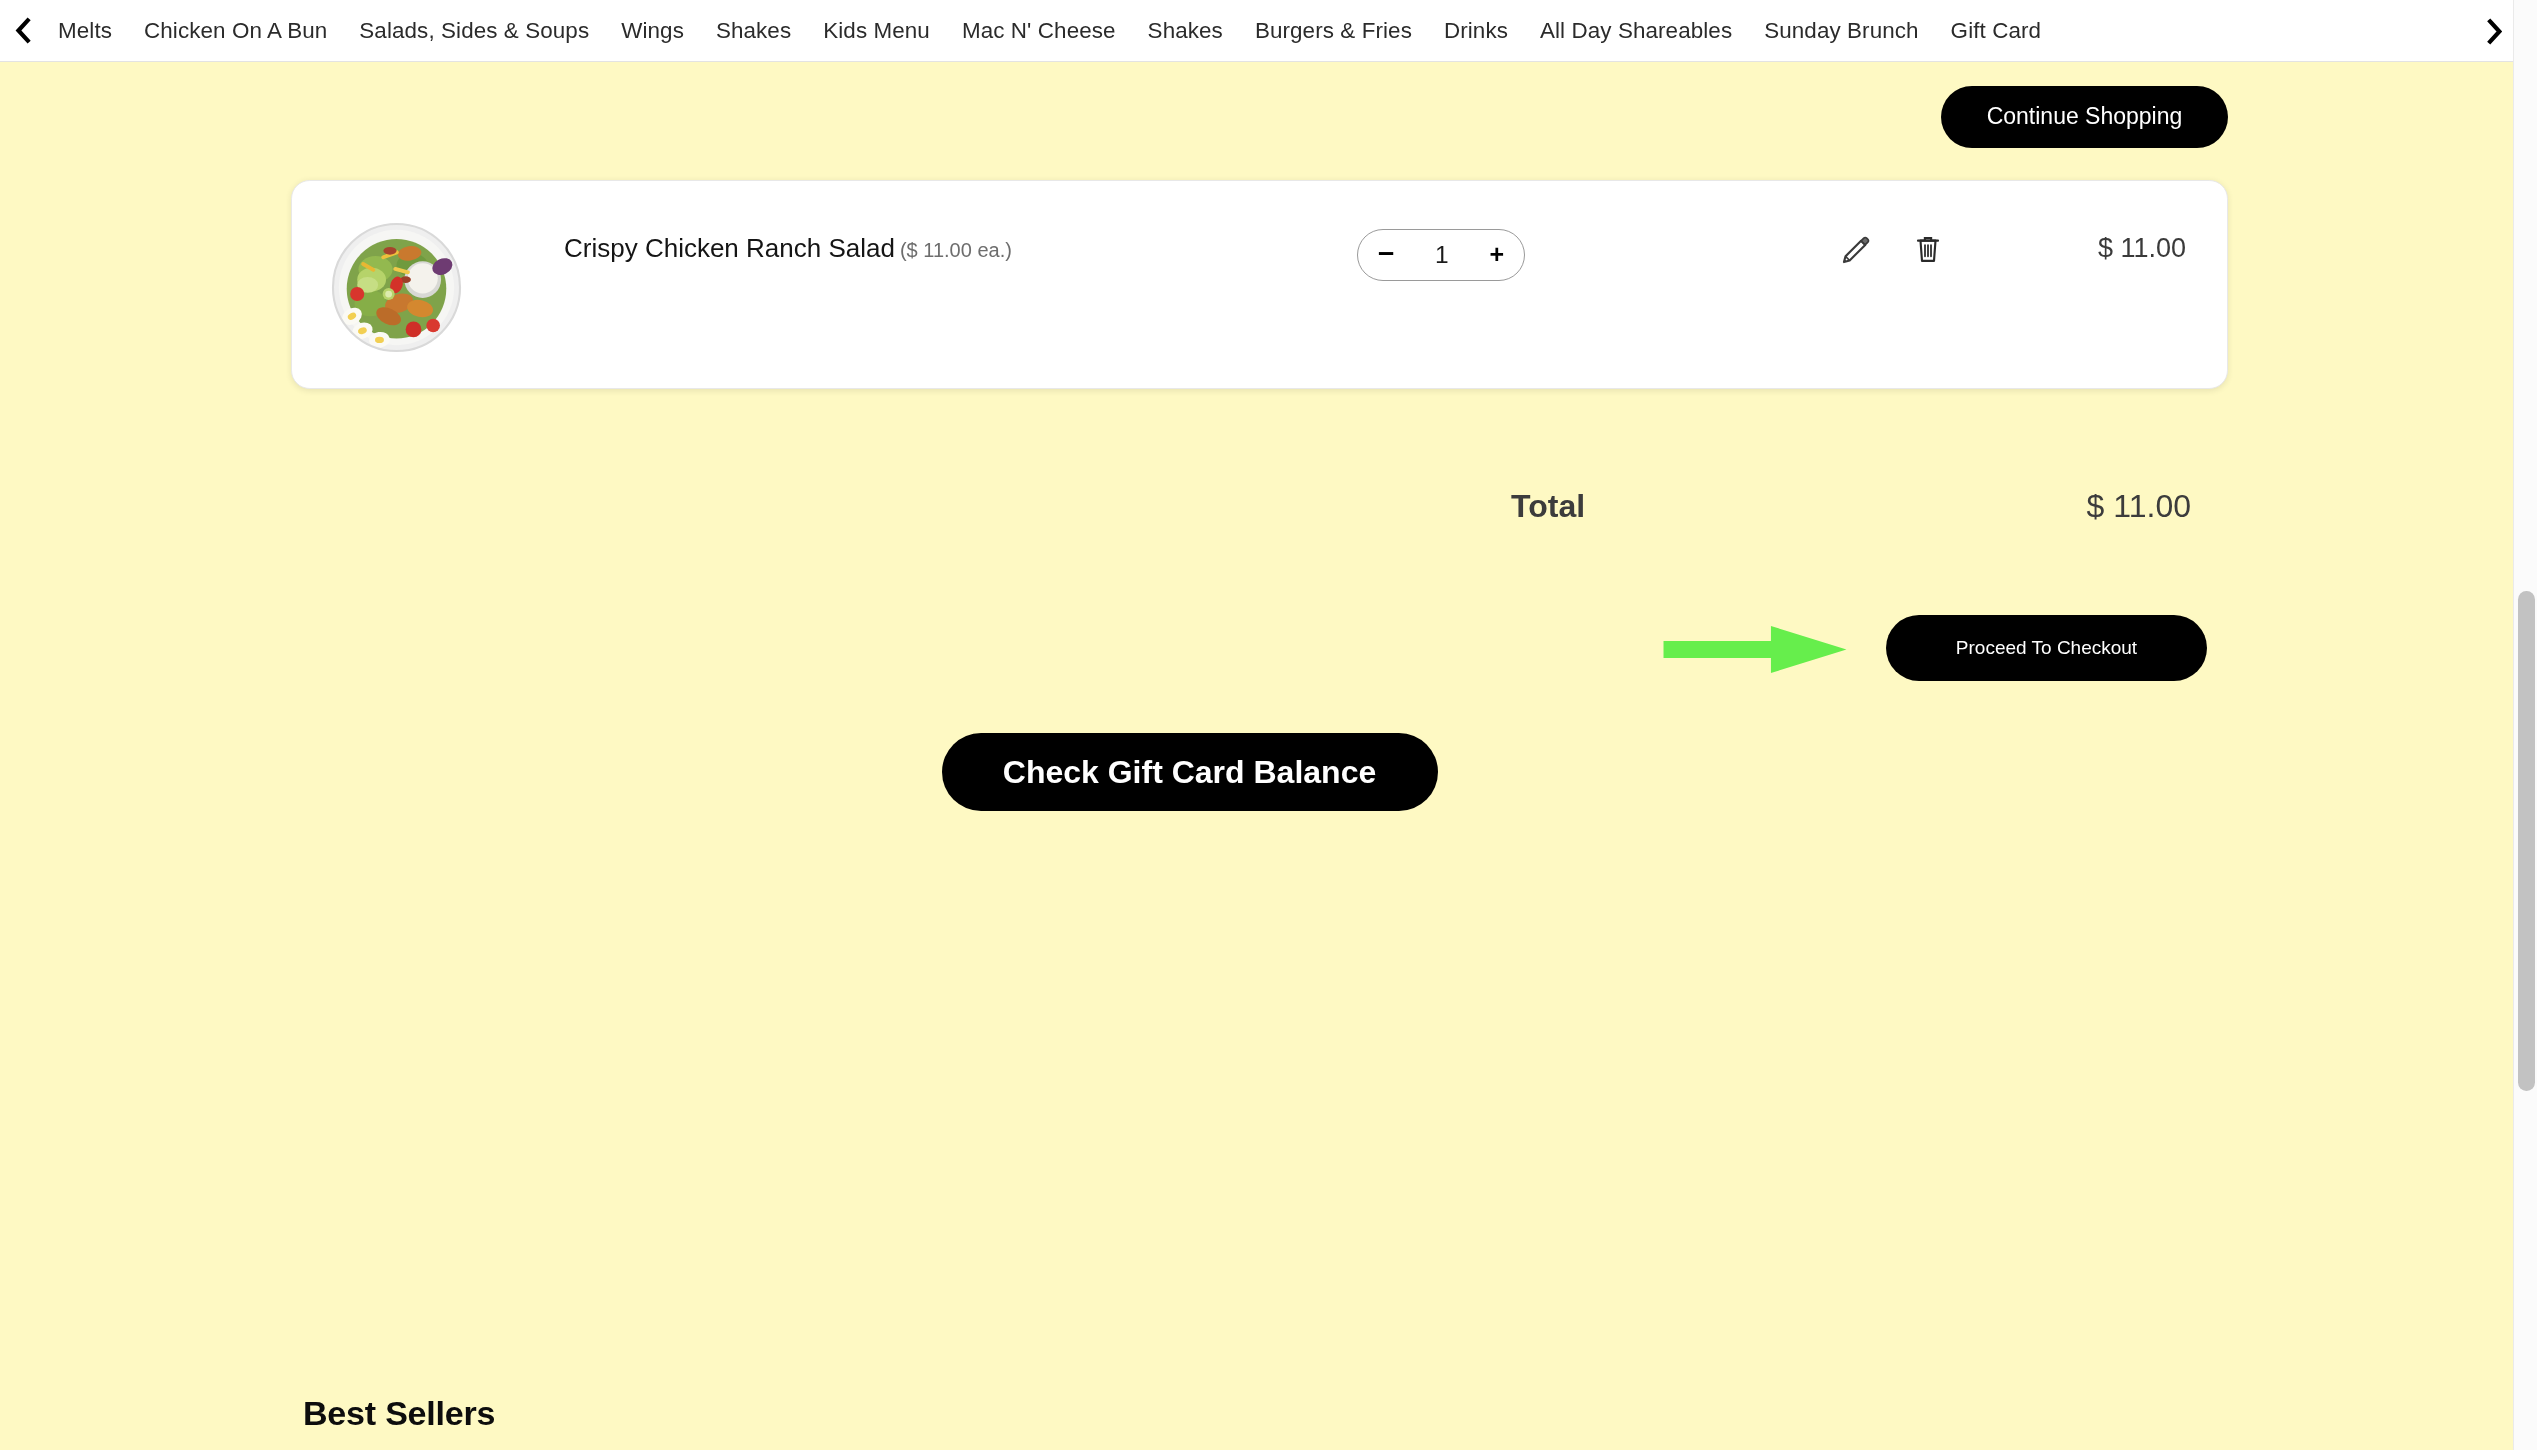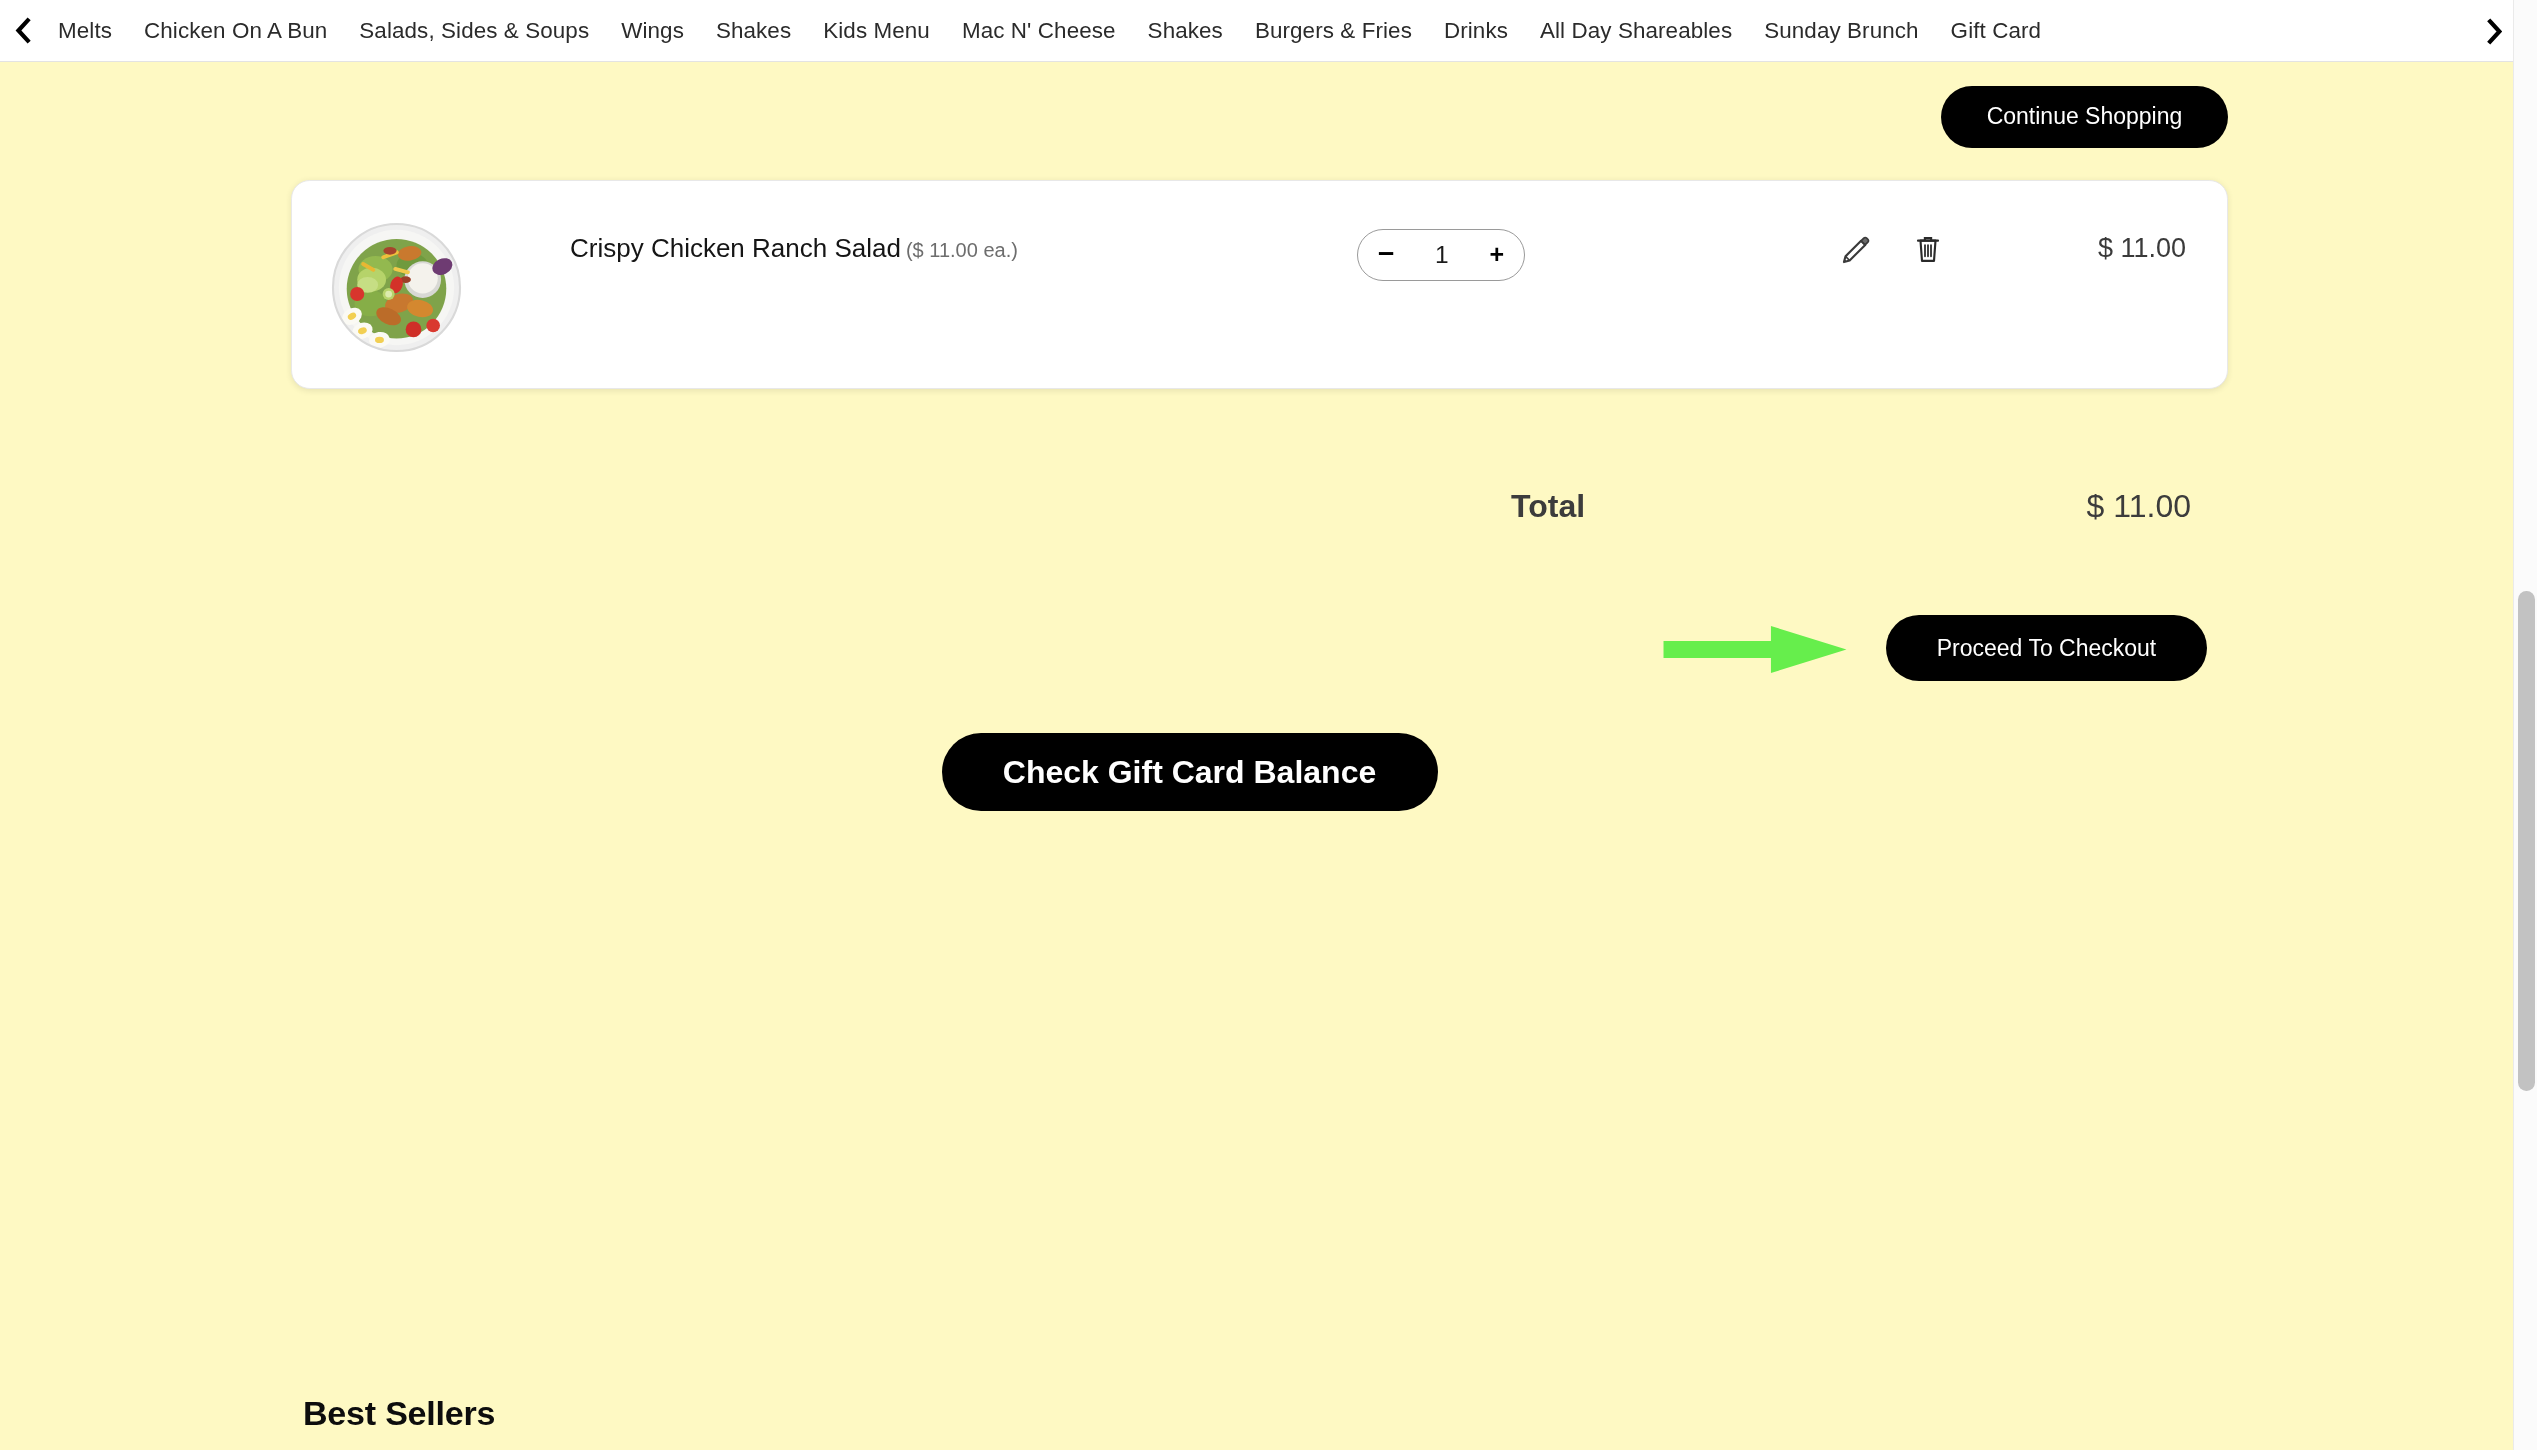--- a/index.html
+++ b/index.html
@@ -129,21 +129,21 @@
     top: 41px;
     width: 137px;
     height: 131px;
     border-radius: 50%;
     overflow: hidden;
   }
   .cart-thumb svg { display: block; width: 100%; height: 100%; }
 
   .cart-title {
     position: absolute;
-    left: 278px;
+    left: 272px;
     top: 52px;
     font-size: 26px;
     color: #151515;
     white-space: nowrap;
   }
   .cart-title .ea {
     font-size: 20px;
     color: #6d6d6d;
     margin-left: 5px;
   }
@@ -237,21 +237,21 @@
     height: 47px;
   }
   .green-arrow svg { display: block; }
 
   .btn-checkout {
     position: absolute;
     left: 1595px;
     top: 0;
     width: 321px;
     height: 66px;
-    font-size: 23px;
+    font-size: 19px;
   }
 
   
   .giftcard-row {
     position: absolute;
     left: 281px;
     top: 671px;
     width: 1937px;
     display: flex;
     justify-content: center;

